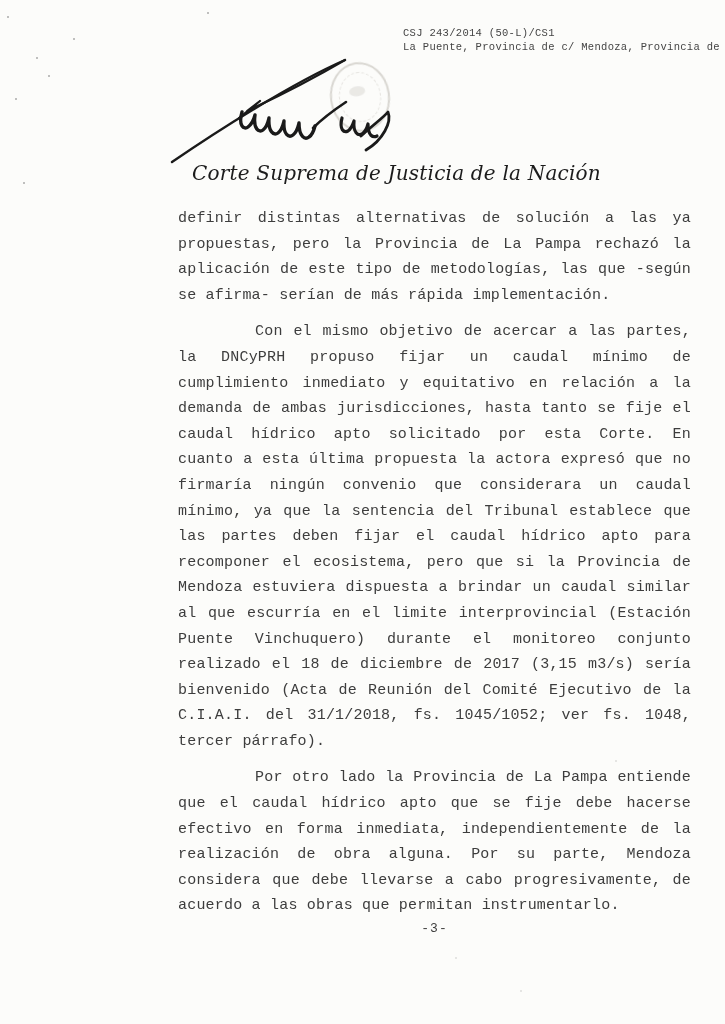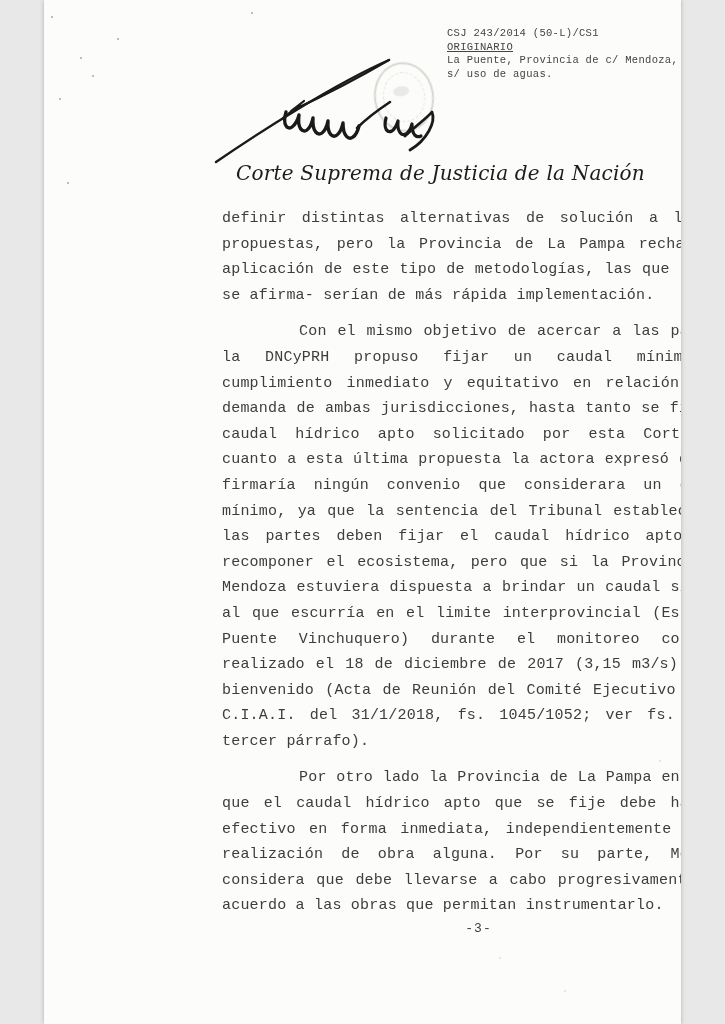--- a/index.html
+++ b/index.html
@@ -1,18 +1,18 @@
 <!DOCTYPE html>
 <html style="--paper: #fcfcfa; --ink: #3d3d3d; --header_ink: #444444; --script_ink: #1c1c1c; --signature_ink: #1a1a1a; --stamp: #96908a;"><head>
 <meta charset="utf-8">
 <style>
   html,body{margin:0;padding:0;background:#e8e8e8;}
   .page{
     position:relative;
-    width:637px;height:1024px;
+    width:725px;height:1024px;
     margin:0 auto;
     background:var(--paper,#fcfcfa);
     font-family:"Liberation Mono", monospace;
     overflow:hidden;
     box-shadow:0 0 4px rgba(0,0,0,.25);
   }
   
   .case-header{
     position:absolute;left:403px;top:27px;
     font-size:10.5px;line-height:13.5px;
@@ -74,23 +74,21 @@
   <div class="speck" style="left:48px;top:75px;"></div>
   <div class="speck" style="left:15px;top:98px;"></div>
   <div class="speck" style="left:207px;top:12px;"></div>
   <div class="speck" style="left:23px;top:182px;"></div>
   <div class="speck faint" style="left:615px;top:760px;"></div>
   <div class="speck faint" style="left:455px;top:957px;"></div>
   <div class="speck faint" style="left:520px;top:990px;"></div>
 
   <div class="case-header">
     <div>CSJ 243/2014 (50-L)/CS1</div>
-    <div class="underline">ORIGINARIO</div>
     <div>La Puente, Provincia de c/ Mendoza, Provincia de</div>
-    <div>s/ uso de aguas.</div>
   </div>
 
   <div class="stamp"></div>
 
   <svg class="signature" width="310" height="130" viewBox="0 0 310 130" fill="none" stroke="#1a1a1a" stroke-linecap="round" stroke-linejoin="round">
     <path d="M77,114 C118,86 195,36 250,12" stroke-width="2.4"></path>
     <path d="M250,12 C214,33 180,50 152,63 l13,-10 l-21,17" stroke-width="2.2"></path>
     <path d="M147,64 c-4,14 2,18 6,15 c4,-3 6,-8 7,-12 c-2,14 4,18 8,15 c4,-3 5,-8 6,-12 c-1,14 5,18 9,15 c4,-3 5,-8 6,-12 c-1,14 5,17 9,14 c4,-3 5,-8 6,-12 c0,14 6,17 10,14 c3,-2 5,-7 6,-11" stroke-width="3.4"></path>
     <path d="M218,80 C230,68 242,60 251,54" stroke-width="2.6"></path>
     <path d="M247,70 c-3,12 2,15 6,13 c3,-2 5,-7 6,-10 c-1,12 4,15 8,13 c3,-2 5,-6 6,-10 c0,12 5,14 9,12" stroke-width="3.2"></path>

